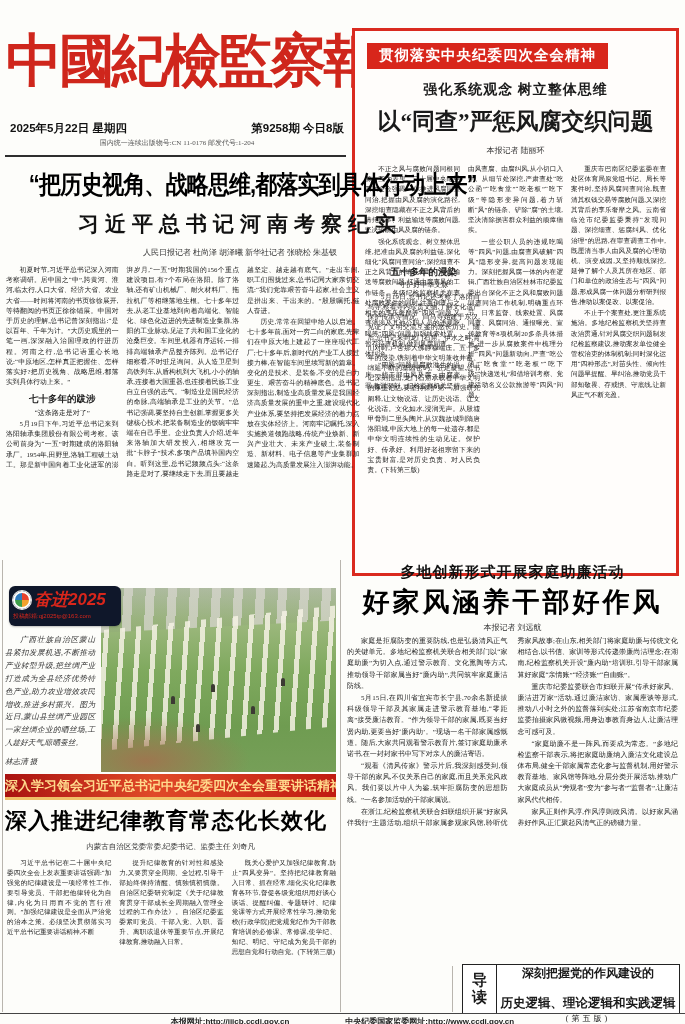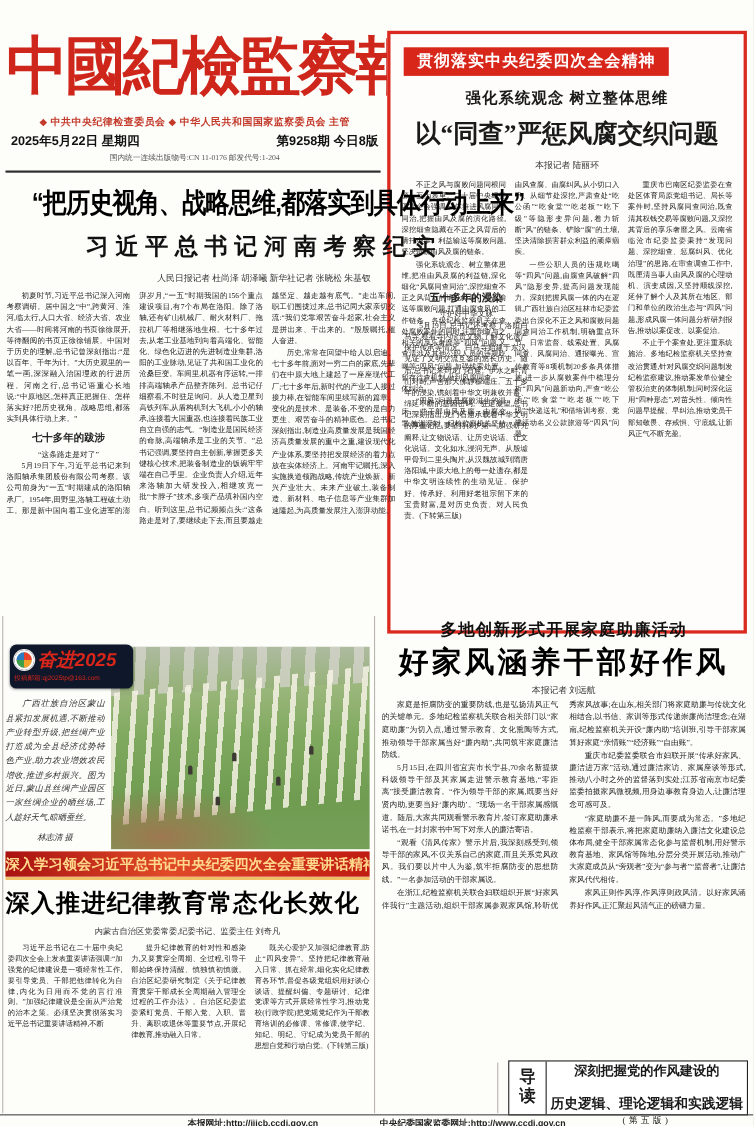--- a/index.html
+++ b/index.html
@@ -81,21 +81,21 @@
   .inline-quote{ text-align:center; font-size:7px; margin-bottom:4px; text-indent:0 !important; color:#222; }
 
   
   #photo-block{ left:5px; top:588px; width:331px; height:184px; }
   #photo-caption{
     position:absolute; left:0; top:46px; width:96px; height:138px;
     font-size:7.6px; font-style:italic; line-height:1.7; color:#333;
     text-align:justify; padding-right:6px;
   }
   #photo-caption .cap{ text-indent:2em; }
-  #photo-credit{ text-align:center; margin-top:6px; font-style:italic; }
+  #photo-credit{ text-align:left; margin-top:6px; font-style:italic; }
   #photo{
     position:absolute; left:96px; top:0; width:235px; height:184px; overflow:hidden;
     background:linear-gradient(180deg,#b9c4ad 0%,#9db87e 18%,#7fa95e 45%,#6f9c51 75%,#769f58 100%);
   }
   #photo .strips{
     position:absolute; left:-40px; top:30px; width:320px; height:120px;
     background:repeating-linear-gradient(100deg,rgba(245,242,228,.85) 0 5px,rgba(122,160,90,0) 5px 16px);
     transform:rotate(-6deg);
   }
   #photo .paths{
@@ -187,21 +187,20 @@
     font-size:8px; font-weight:bold; color:#222;
     font-family:"Liberation Sans",sans-serif;
   }
 </style>
 </head>
 <body>
 
 <div id="page">
 
   <div class="abs" id="masthead-title">中國紀檢監察報</div>
-  <div class="abs" id="supervisor-line">◆ 中共中央纪律检查委员会 ◆ 中华人民共和国国家监察委员会 主管</div>
   <div class="abs" id="date-row">
     <span>2025年5月22日  星期四</span>
     <span>第9258期  今日8版</span>
   </div>
   <div class="abs" id="pub-code">国内统一连续出版物号:CN 11-0176  邮发代号:1-204</div>
   <div class="abs" id="masthead-rule"></div>
 
   <div class="abs" id="red-box">
     <div id="red-kicker">贯彻落实中央纪委四次全会精神</div>
     <div id="red-subhead">强化系统观念 树立整体思维</div>

